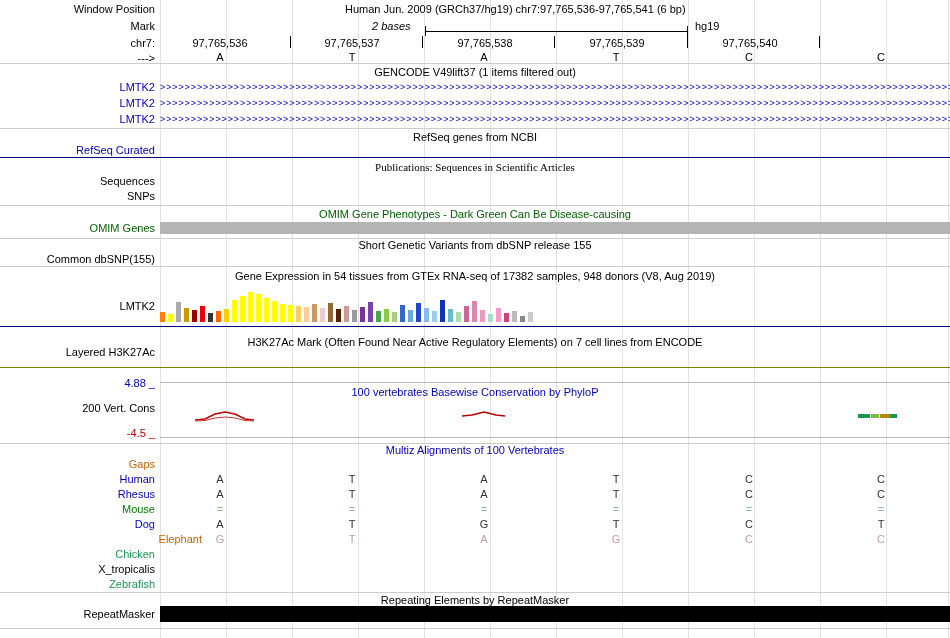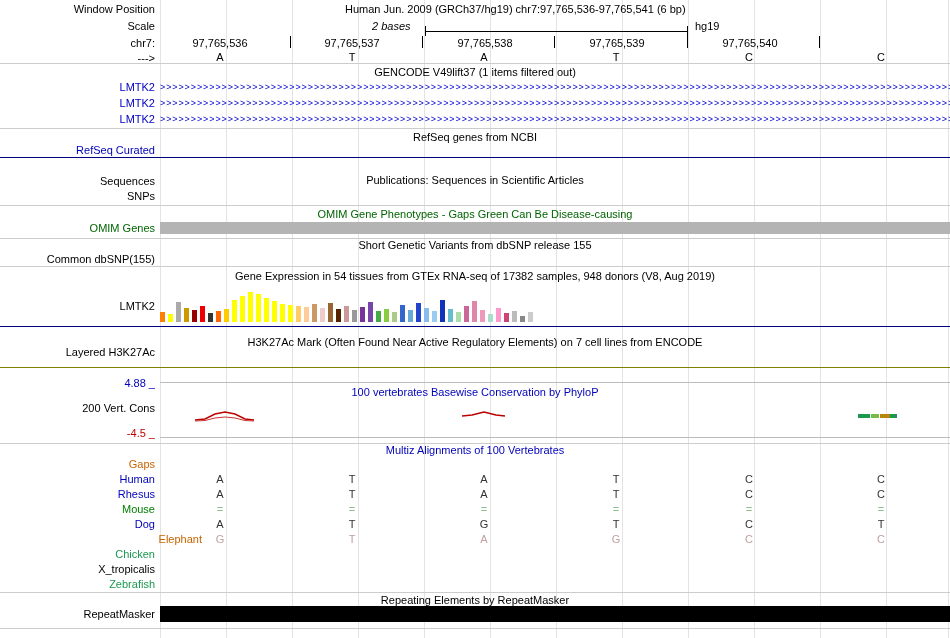--- a/index.html
+++ b/index.html
@@ -128,21 +128,21 @@
   <div class="gridv" style="left:754px"></div>
   <div class="gridv" style="left:820px"></div>
   <div class="gridv" style="left:886px"></div>
   <div class="gridv" style="left:948px"></div>
 
   <div class="content">
 
   <div class="lbl" style="left:0; top:3px; width:155px;">Window Position</div>
   <div class="left" style="left:345px; top:3px;">Human Jun. 2009 (GRCh37/hg19)   chr7:97,765,536-97,765,541 (6 bp)</div>
 
-  <div class="lbl" style="left:0; top:20px; width:155px;">Scale</div>
+  <div class="lbl" style="left:0; top:20px; width:155px;">Mark</div>
   <div class="left" style="left:372px; top:20px;font-style:italic;">2 bases</div>
   <div class="left" style="left:695px; top:20px;">hg19</div>
 
   <div class="hline" style="left:425px; top:31px; width:263px; background:#000;"></div>
   <div class="tickline" style="left:425px; top:26px; height:10px;"></div>
   <div class="tickline" style="left:687px; top:26px; height:10px;"></div>
 
   <div class="lbl" style="left:0; top:37px; width:155px;">chr7:</div>
   <div class="ctr" style="left:180px; top:37px; width:80px;">97,765,536</div>
   <div class="ctr" style="left:312px; top:37px; width:80px;">97,765,537</div>
@@ -175,26 +175,26 @@
 
   <div class="lbl blue" style="left:0; top:113px; width:155px;">LMTK2</div>
   <div class="arrowrow" id="ar3" style="top:115px;">&gt;&gt;&gt;&gt;&gt;&gt;&gt;&gt;&gt;&gt;&gt;&gt;&gt;&gt;&gt;&gt;&gt;&gt;&gt;&gt;&gt;&gt;&gt;&gt;&gt;&gt;&gt;&gt;&gt;&gt;&gt;&gt;&gt;&gt;&gt;&gt;&gt;&gt;&gt;&gt;&gt;&gt;&gt;&gt;&gt;&gt;&gt;&gt;&gt;&gt;&gt;&gt;&gt;&gt;&gt;&gt;&gt;&gt;&gt;&gt;&gt;&gt;&gt;&gt;&gt;&gt;&gt;&gt;&gt;&gt;&gt;&gt;&gt;&gt;&gt;&gt;&gt;&gt;&gt;&gt;&gt;&gt;&gt;&gt;&gt;&gt;&gt;&gt;&gt;&gt;&gt;&gt;&gt;&gt;&gt;&gt;&gt;&gt;&gt;&gt;&gt;&gt;&gt;&gt;&gt;&gt;&gt;&gt;&gt;&gt;&gt;&gt;&gt;&gt;&gt;&gt;&gt;&gt;&gt;&gt;&gt;&gt;&gt;&gt;&gt;&gt;&gt;&gt;&gt;&gt;&gt;&gt;&gt;&gt;&gt;&gt;&gt;&gt;&gt;&gt;&gt;&gt;&gt;&gt;&gt;&gt;&gt;&gt;&gt;&gt;&gt;&gt;&gt;&gt;&gt;&gt;&gt;&gt;&gt;&gt;&gt;&gt;&gt;&gt;&gt;&gt;&gt;&gt;&gt;&gt;&gt;&gt;&gt;&gt;&gt;&gt;&gt;&gt;&gt;&gt;&gt;&gt;&gt;&gt;&gt;&gt;&gt;&gt;&gt;&gt;&gt;&gt;&gt;&gt;&gt;&gt;&gt;&gt;&gt;&gt;</div>
 
   <div class="sep" style="top:128px;"></div>
 
   <div class="titletext" style="top:131px;">RefSeq genes from NCBI</div>
   <div class="lbl blue" style="left:0; top:144px; width:155px;">RefSeq Curated</div>
   <div class="hline" style="left:0; top:157px; width:950px; background:#000080;"></div>
 
-  <div class="titletext" style="top:174px;">Publications: Sequences in Scientific Articles</div>
+  <div class="titletext" style="top:161px;font-family:Liberation Serif, serif;">Publications: Sequences in Scientific Articles</div>
   <div class="lbl" style="left:0; top:175px; width:155px;">Sequences</div>
   <div class="lbl" style="left:0; top:190px; width:155px;">SNPs</div>
   <div class="sep" style="top:205px;"></div>
 
-  <div class="titletext green" style="top:208px;">OMIM Gene Phenotypes - Gaps Green Can Be Disease-causing</div>
+  <div class="titletext green" style="top:208px;">OMIM Gene Phenotypes - Dark Green Can Be Disease-causing</div>
   <div class="lbl green" style="left:0; top:222px; width:155px;">OMIM Genes</div>
   <div class="greybar" style="left:160px; top:222px; width:790px; height:12px;"></div>
   <div class="sep" style="top:238px;"></div>
 
   <div class="titletext" style="top:239px;">Short Genetic Variants from dbSNP release 155</div>
   <div class="lbl" style="left:0; top:253px; width:155px;">Common dbSNP(155)</div>
   <div class="sep" style="top:266px;"></div>
 
   <div class="titletext" style="top:270px; font-size:11px;">Gene Expression in 54 tissues from GTEx RNA-seq of 17382 samples, 948 donors (V8, Aug 2019)</div>
   <div class="lbl" style="left:0; top:300px; width:155px;">LMTK2</div>

